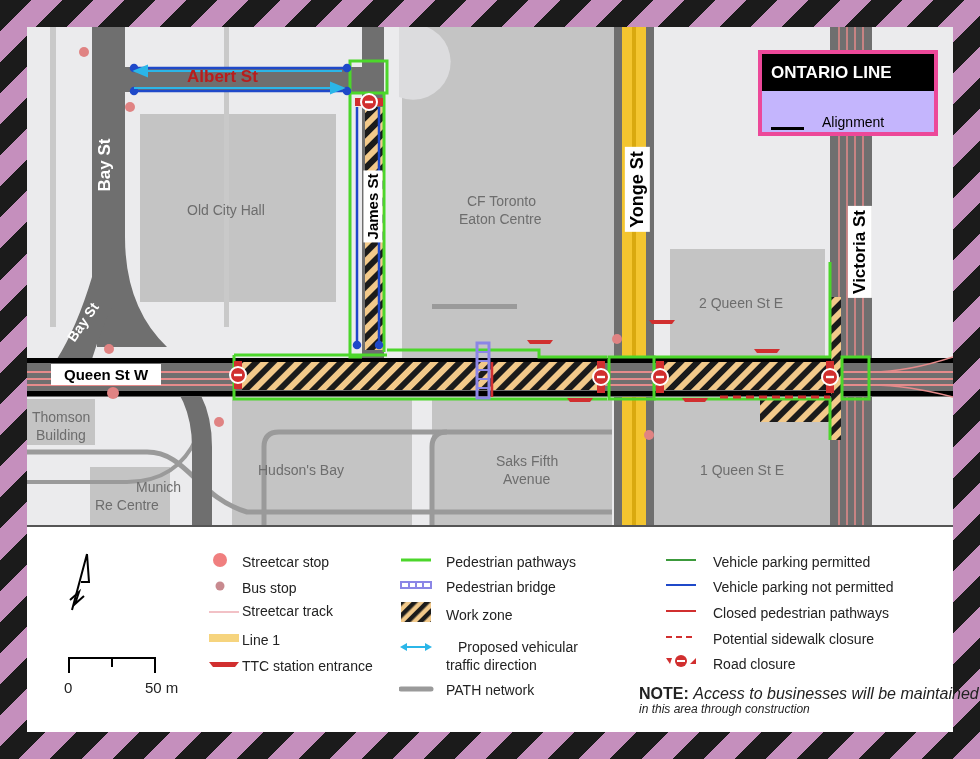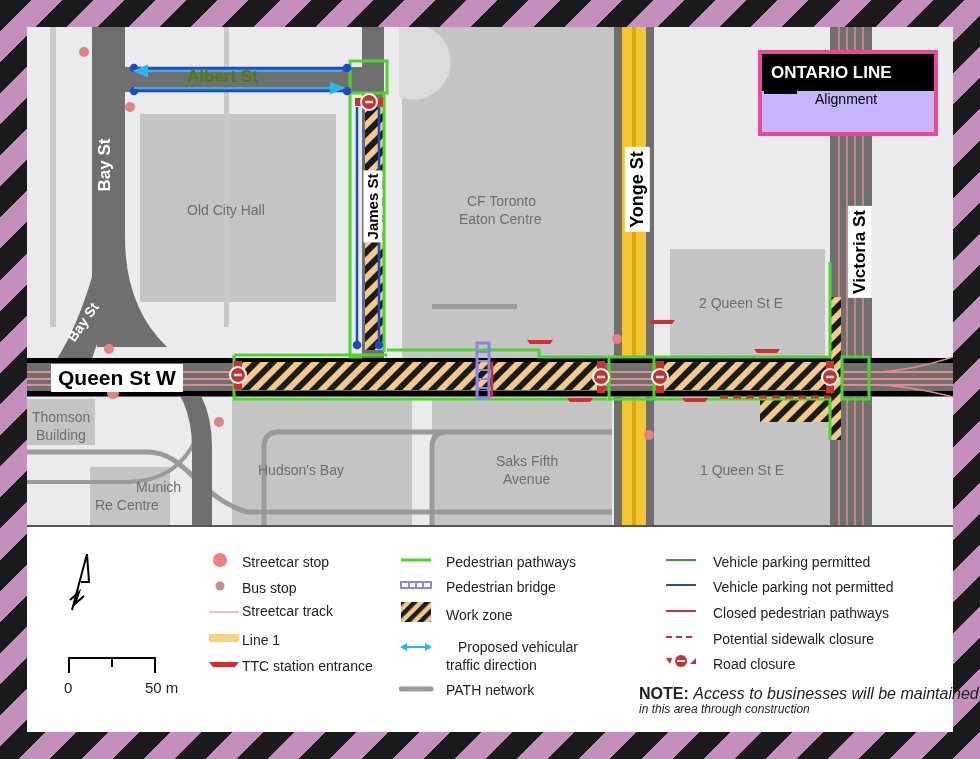--- a/index.html
+++ b/index.html
@@ -8,21 +8,21 @@
     font-family: "Liberation Sans", "DejaVu Sans", sans-serif;
     background: repeating-linear-gradient(135deg, #1b1b1b 0 22px, #c58fbd 22px 44px);
   }
   .panel { position: absolute; left: 27px; top: 27px; width: 926px; height: 703px; background: #fff; }
   .map { position: absolute; left: 0; top: 0; width: 926px; height: 498px; overflow: hidden; background: #ebebed; }
   .legend-area { position: absolute; left: 0; top: 498px; width: 926px; height: 205px; background: #fff; border-top: 2px solid #555; }
   .leg-sym { position: absolute; }
   .leg-label { position: absolute; font-size: 14px; color: #222; white-space: nowrap; }
   .ol-box { position: absolute; left: 731px; top: 23px; width: 172px; height: 78px; border: 4px solid #ec4899; background: #c4b5fd; }
   .ol-title { height: 37px; background: #000; color: #fff; font-weight: bold; font-size: 17px; line-height: 37px; padding-left: 9px; }
-  .ol-row { display: flex; align-items: flex-start; height: 39px; padding-left: 2px; font-size: 14px; }
+  .ol-row { display: flex; align-items: flex-end; height: 39px; padding-left: 9px; font-size: 14px; }
   .ol-line { width: 33px; height: 3px; background: #000; margin-right: 18px; }
   .street-label { position: absolute; background: #fff; color: #000; font-weight: bold; white-space: nowrap; }
   .bldg-label { position: absolute; color: #6d6d6d; font-size: 14px; text-align: center; line-height: 18px; }
 </style>
 </head>
 <body>
 
 <div class="panel">
   <div class="map">
     <svg width="926" height="498" viewBox="0 0 926 498">
@@ -155,27 +155,27 @@
           </g>
         <g transform="translate(803,350)">
             <rect x="-4" y="-16" width="8" height="32" fill="#d12f2f"></rect>
             <circle r="8" fill="#d12f2f" stroke="#fff" stroke-width="2"></circle>
             <rect x="-4" y="-1.2" width="8" height="2.4" fill="#fff"></rect>
           </g>
       </g>
     </svg>
 
     
-    <div class="street-label" style="left:160px;top:40px;background:transparent;color:#4d7c0f;font-size:17px;">Albert St</div>
+    <div class="street-label" style="left:160px;top:40px;background:transparent;color:#b91c1c;font-size:17px;">Albert St</div>
     <div class="street-label" style="left:52px;top:128px;background:transparent;color:#fff;font-size:17px;transform:rotate(-90deg);">Bay St</div>
     <div class="street-label" style="left:34px;top:287px;background:transparent;color:#fff;font-size:14px;transform:rotate(-55deg);">Bay St</div>
     <div class="street-label" style="left:310px;top:170px;font-size:15px;padding:1px 3px;transform:rotate(-90deg);">James St</div>
     <div class="street-label" style="left:568px;top:150px;font-size:18px;padding:2px 4px;transform:rotate(-90deg);">Yonge St</div>
     <div class="street-label" style="left:787px;top:213px;font-size:17px;padding:2px 4px;transform:rotate(-90deg);">Victoria St</div>
-    <div class="street-label" style="left:24px;top:337px;font-size:21px;padding:2px 7px;">Queen St W</div>
+    <div class="street-label" style="left:24px;top:337px;font-size:15px;padding:2px 13px;">Queen St W</div>
 
     
     <div class="bldg-label" style="left:160px;top:174px;">Old City Hall</div>
     <div class="bldg-label" style="left:440px;top:165px;">CF Toronto</div>
     <div class="bldg-label" style="left:432px;top:183px;">Eaton Centre</div>
     <div class="bldg-label" style="left:672px;top:267px;">2 Queen St E</div>
     <div class="bldg-label" style="left:5px;top:381px;">Thomson</div>
     <div class="bldg-label" style="left:9px;top:399px;">Building</div>
     <div class="bldg-label" style="left:77px;top:451px;margin-left:32px;">Munich</div>
     <div class="bldg-label" style="left:68px;top:469px;">Re Centre</div>

